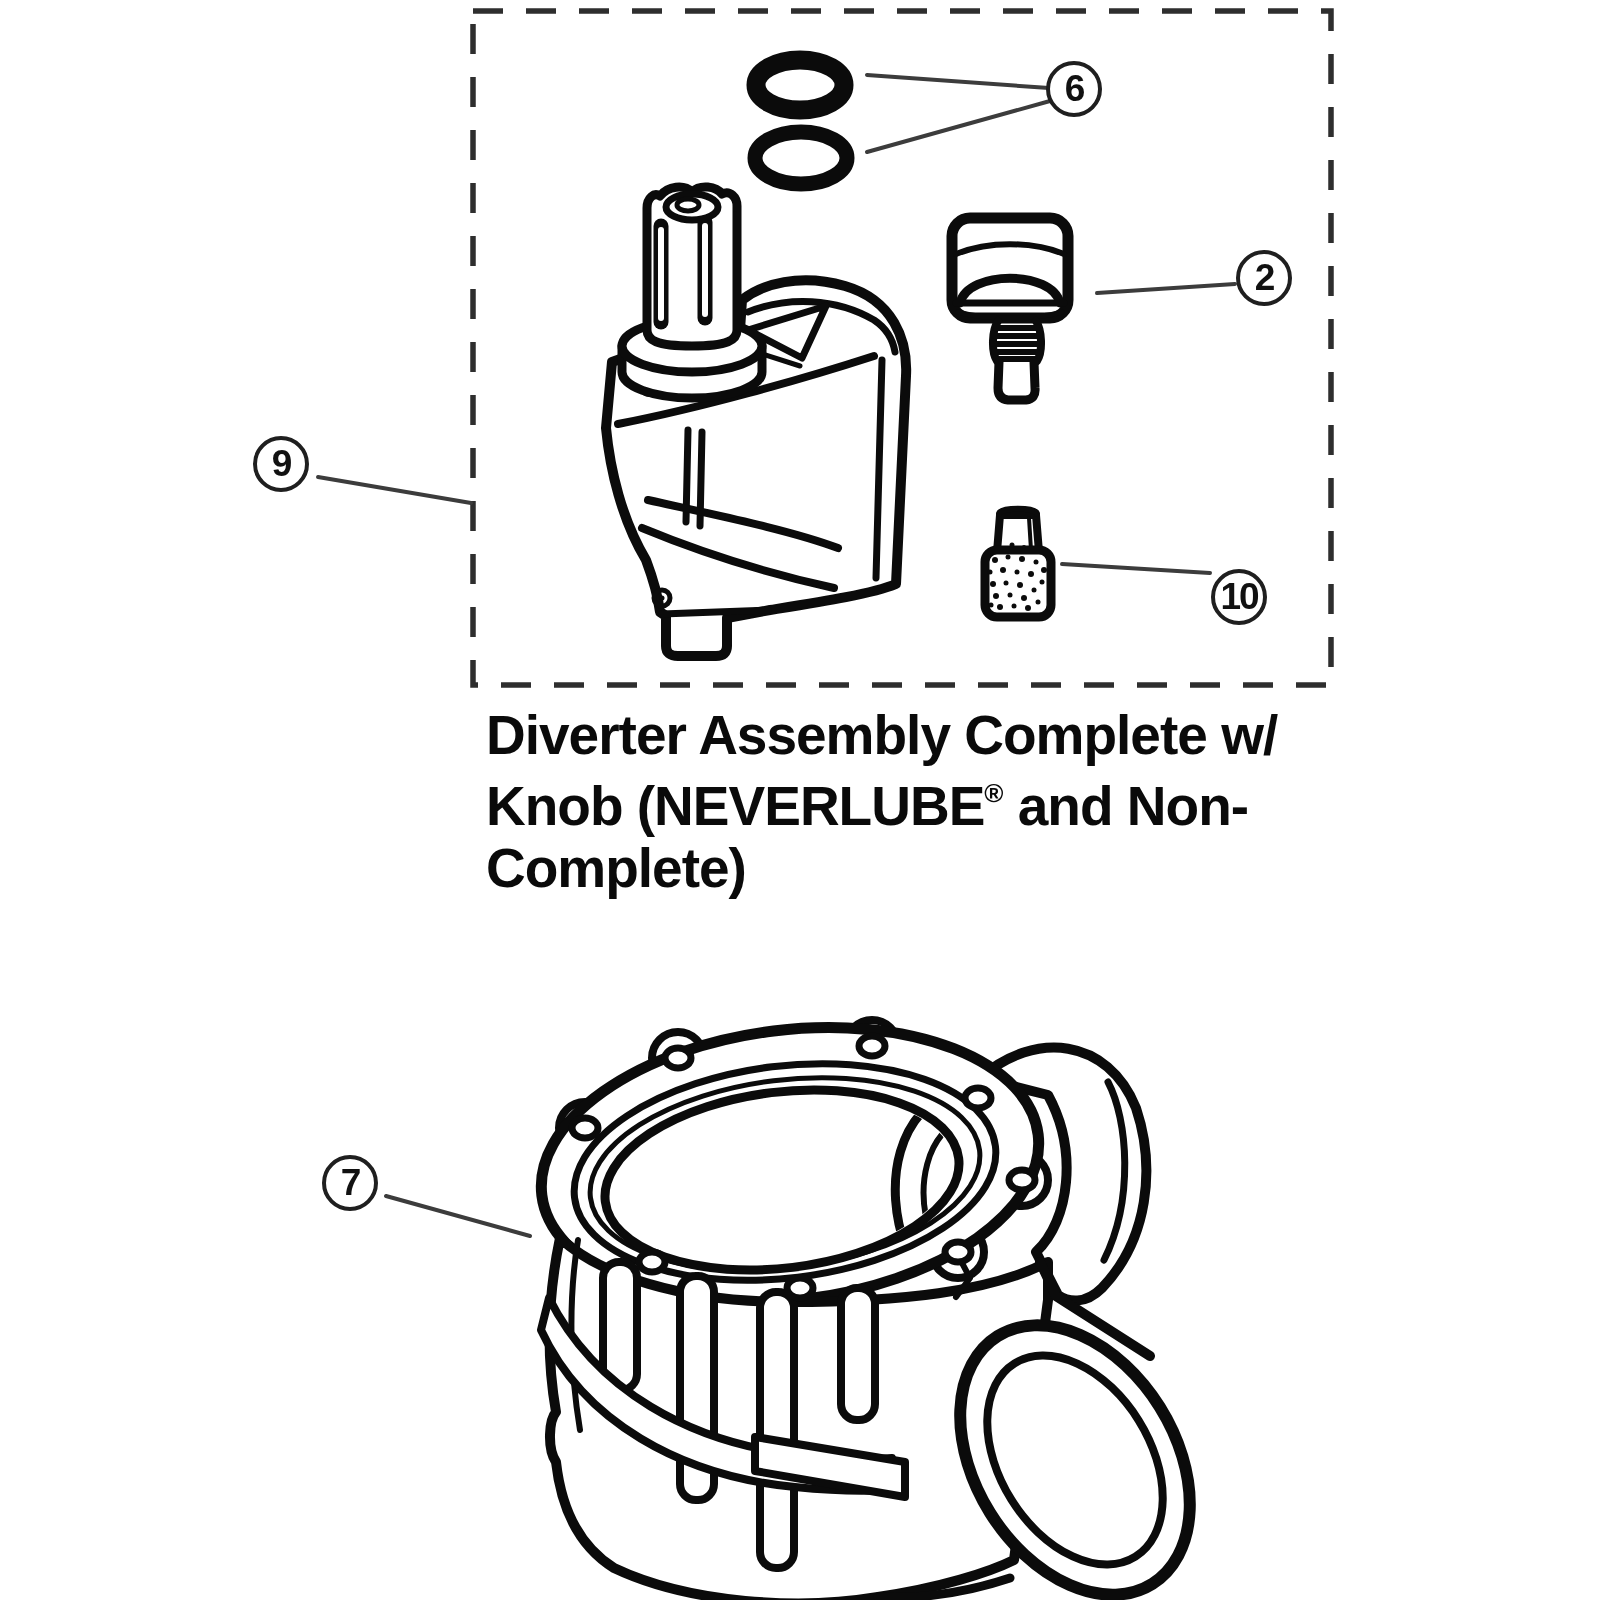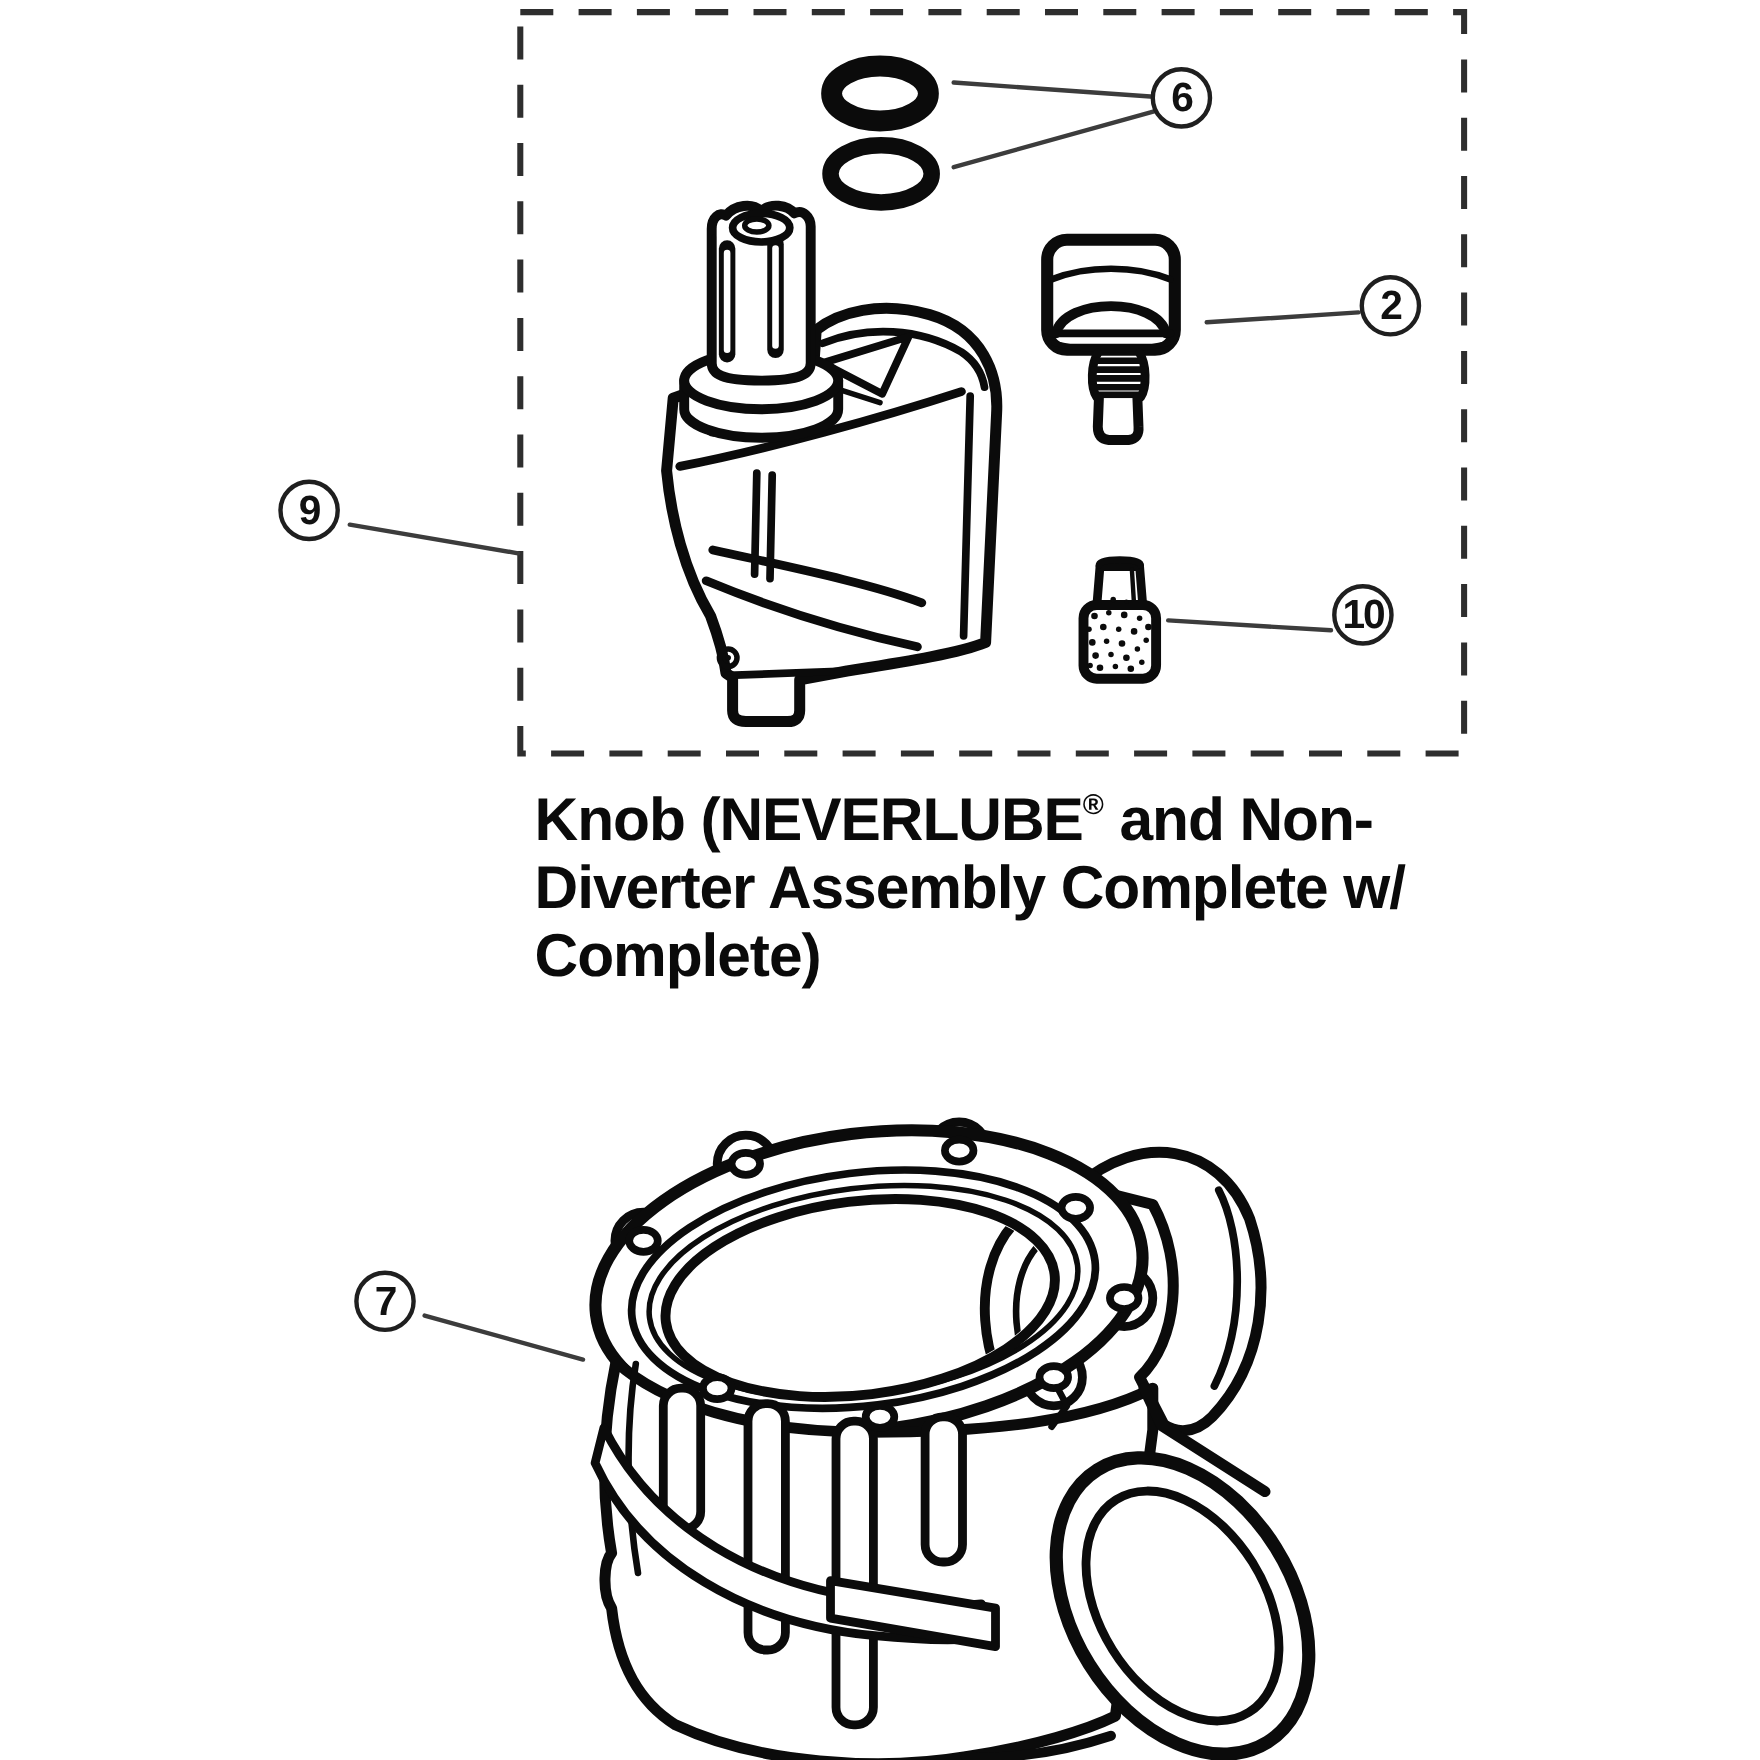--- a/index.html
+++ b/index.html
@@ -208,24 +208,24 @@
 
 <div class="callout" style="left:1046px;top:61px">
     <span>6</span>
   </div>
 <div class="callout" style="left:1236px;top:250px">
     <span>2</span>
   </div>
 <div class="callout" style="left:253px;top:436px">
     <span>9</span>
   </div>
-<div class="callout" style="left:1211px;top:531px">
+<div class="callout" style="left:1211px;top:569px">
     <span>10</span>
   </div>
 <div class="callout" style="left:322px;top:1155px">
     <span>7</span>
   </div>
 
 <div class="caption">
+  <div><span>Diverter Assembly Complete w/</span></div>
   <div><span>Knob (NEVERLUBE</span><sup>®</sup><span> and Non-</span></div>
-  <div><span>Diverter Assembly Complete w/</span></div>
   <div><span>Complete)</span></div>
 </div>
 
 </body></html>

